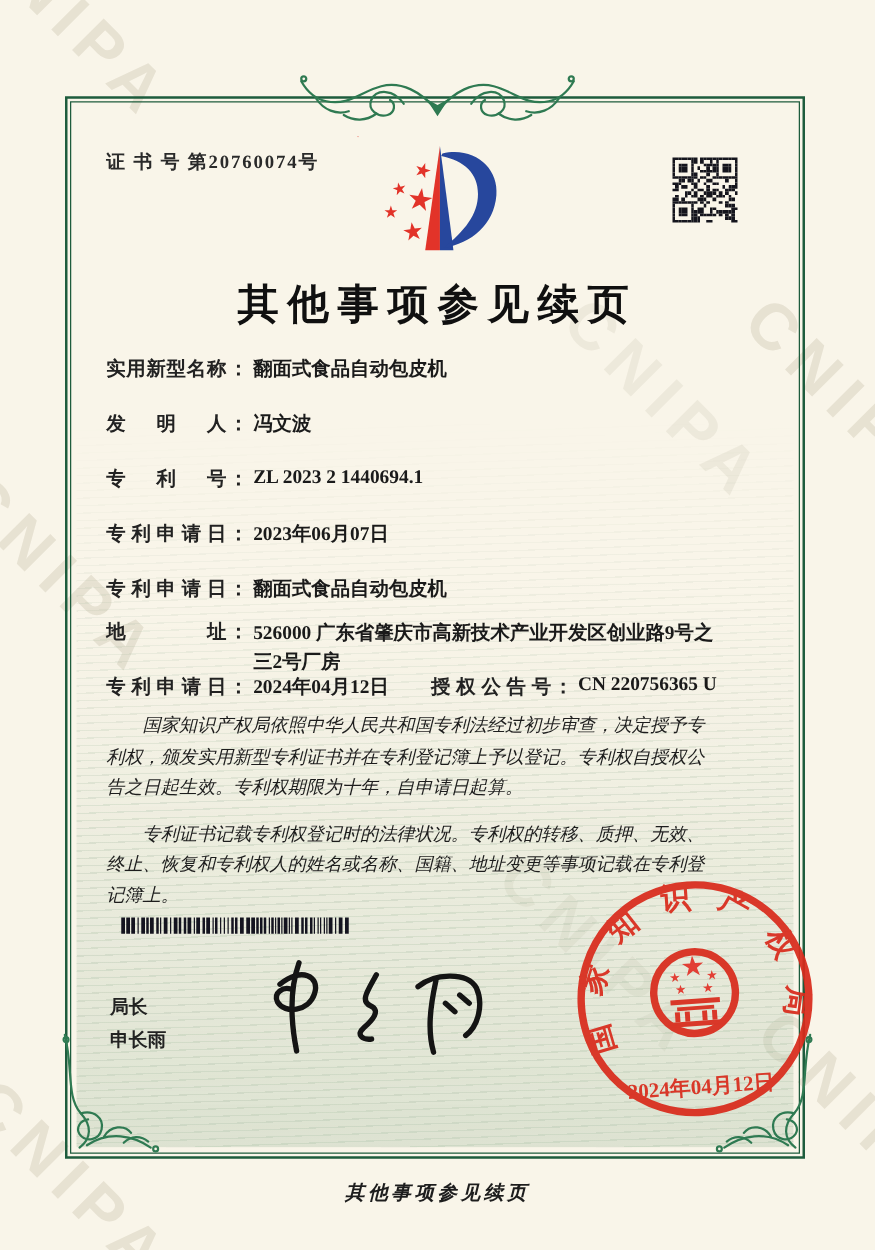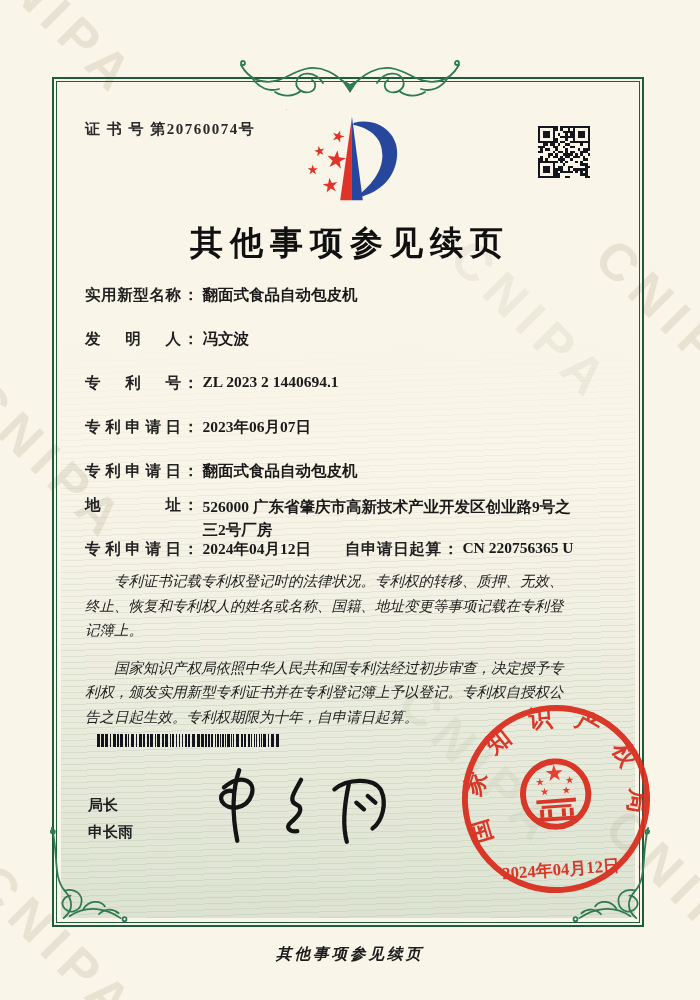--- a/index.html
+++ b/index.html
@@ -604,27 +604,27 @@
     <span class="flabel">专利申请日</span><span class="fcolon">：</span><span class="fvalue">翻面式食品自动包皮机</span>
   </div>
   <div class="field-row" style="top:495px">
     <span class="flabel">地址</span><span class="fcolon">：</span><span class="fvalue wrap">526000 广东省肇庆市高新技术产业开发区创业路9号之三2号厂房</span>
   </div>
   <div class="field-row" style="top:539px">
     <span class="grant-group">
       <span class="flabel">专利申请日</span><span class="fcolon">：</span><span class="fvalue">2024年04月12日</span>
     </span>
     <span class="grant-group">
-      <span class="flabel">自申请日起算</span><span class="fcolon">：</span><span class="fvalue">CN 220756365 U</span>
+      <span class="flabel">授权公告号</span><span class="fcolon">：</span><span class="fvalue">CN 220756365 U</span>
     </span>
   </div>
 
   <div class="body-text">
+    <p>国家知识产权局依照中华人民共和国专利法经过初步审查，决定授予专利权，颁发实用新型专利证书并在专利登记簿上予以登记。专利权自授权公告之日起生效。专利权期限为十年，自申请日起算。</p>
     <p>专利证书记载专利权登记时的法律状况。专利权的转移、质押、无效、终止、恢复和专利权人的姓名或名称、国籍、地址变更等事项记载在专利登记簿上。</p>
-    <p>国家知识产权局依照中华人民共和国专利法经过初步审查，决定授予专利权，颁发实用新型专利证书并在专利登记簿上予以登记。专利权自授权公告之日起生效。专利权期限为十年，自申请日起算。</p>
   </div>
 
   <div class="barcode">
       <i style="width: 3px; margin-right: 1px;"></i>
       <i style="width: 3px; margin-right: 1px;"></i>
       <i style="width: 3px; margin-right: 2px;"></i>
       <i style="width: 1px; margin-right: 2px;"></i>
       <i style="width: 3px; margin-right: 1px;"></i>
       <i style="width: 2px; margin-right: 1px;"></i>
       <i style="width: 3px; margin-right: 2px;"></i>

